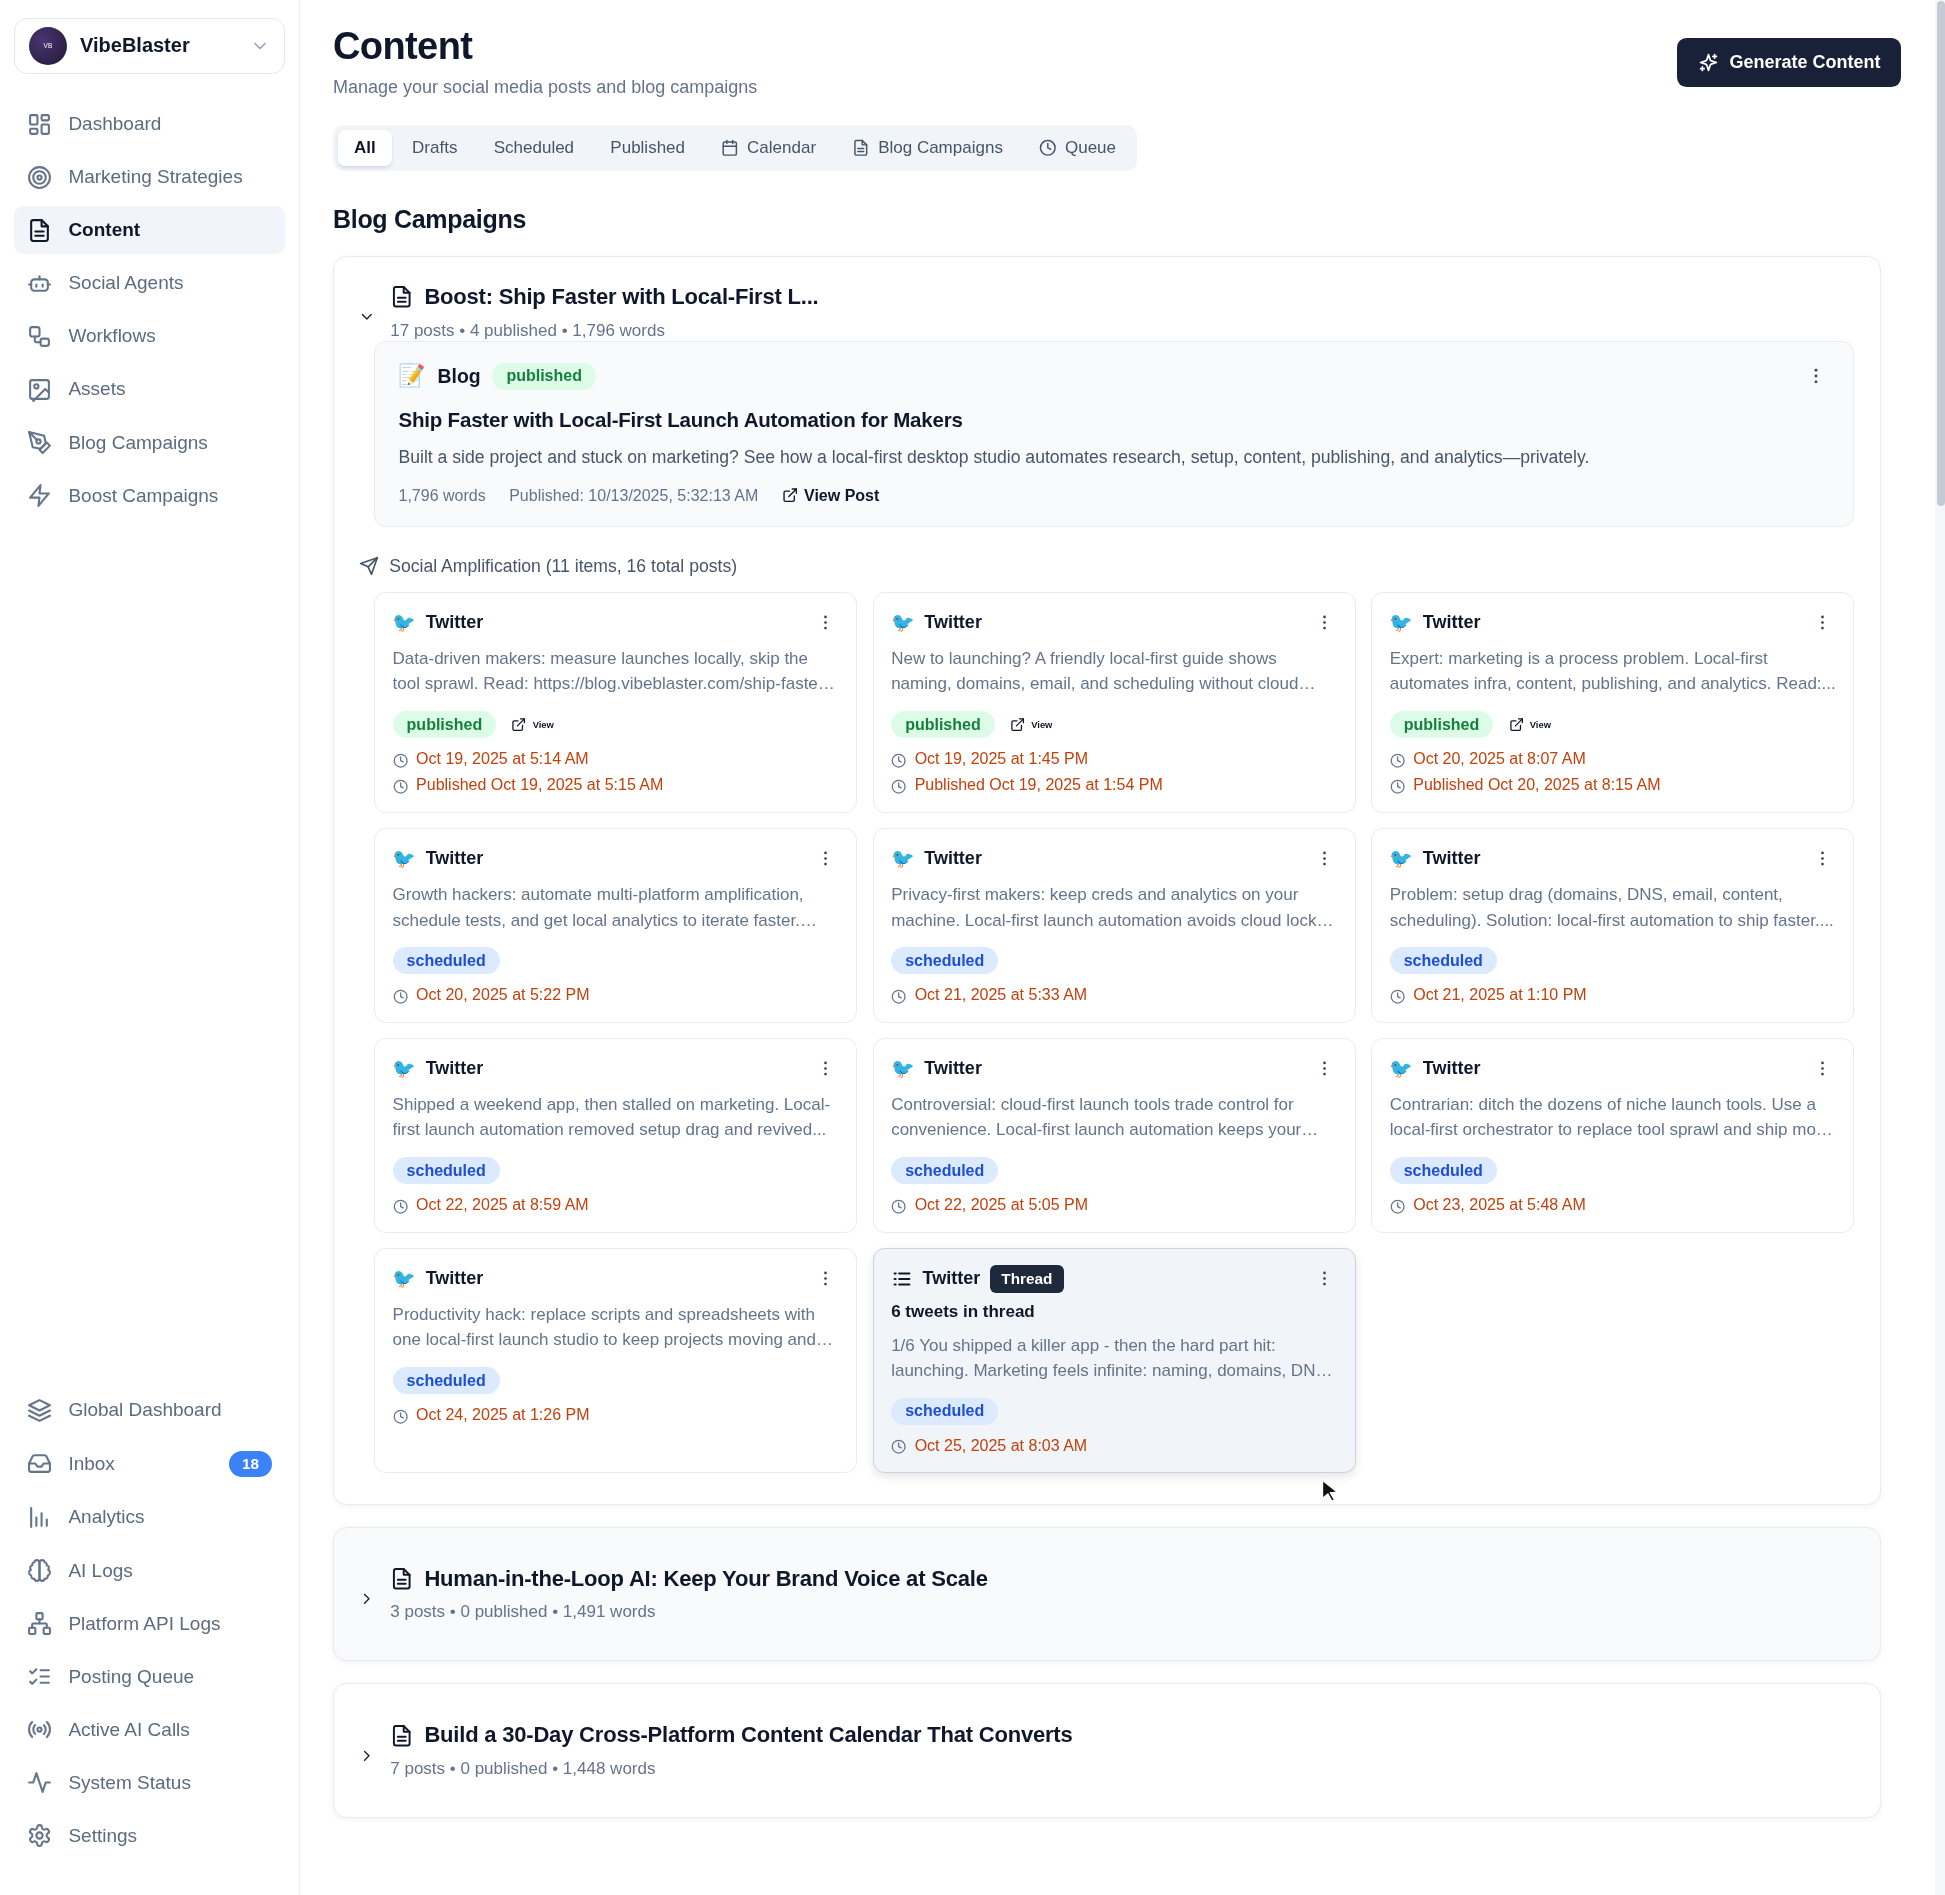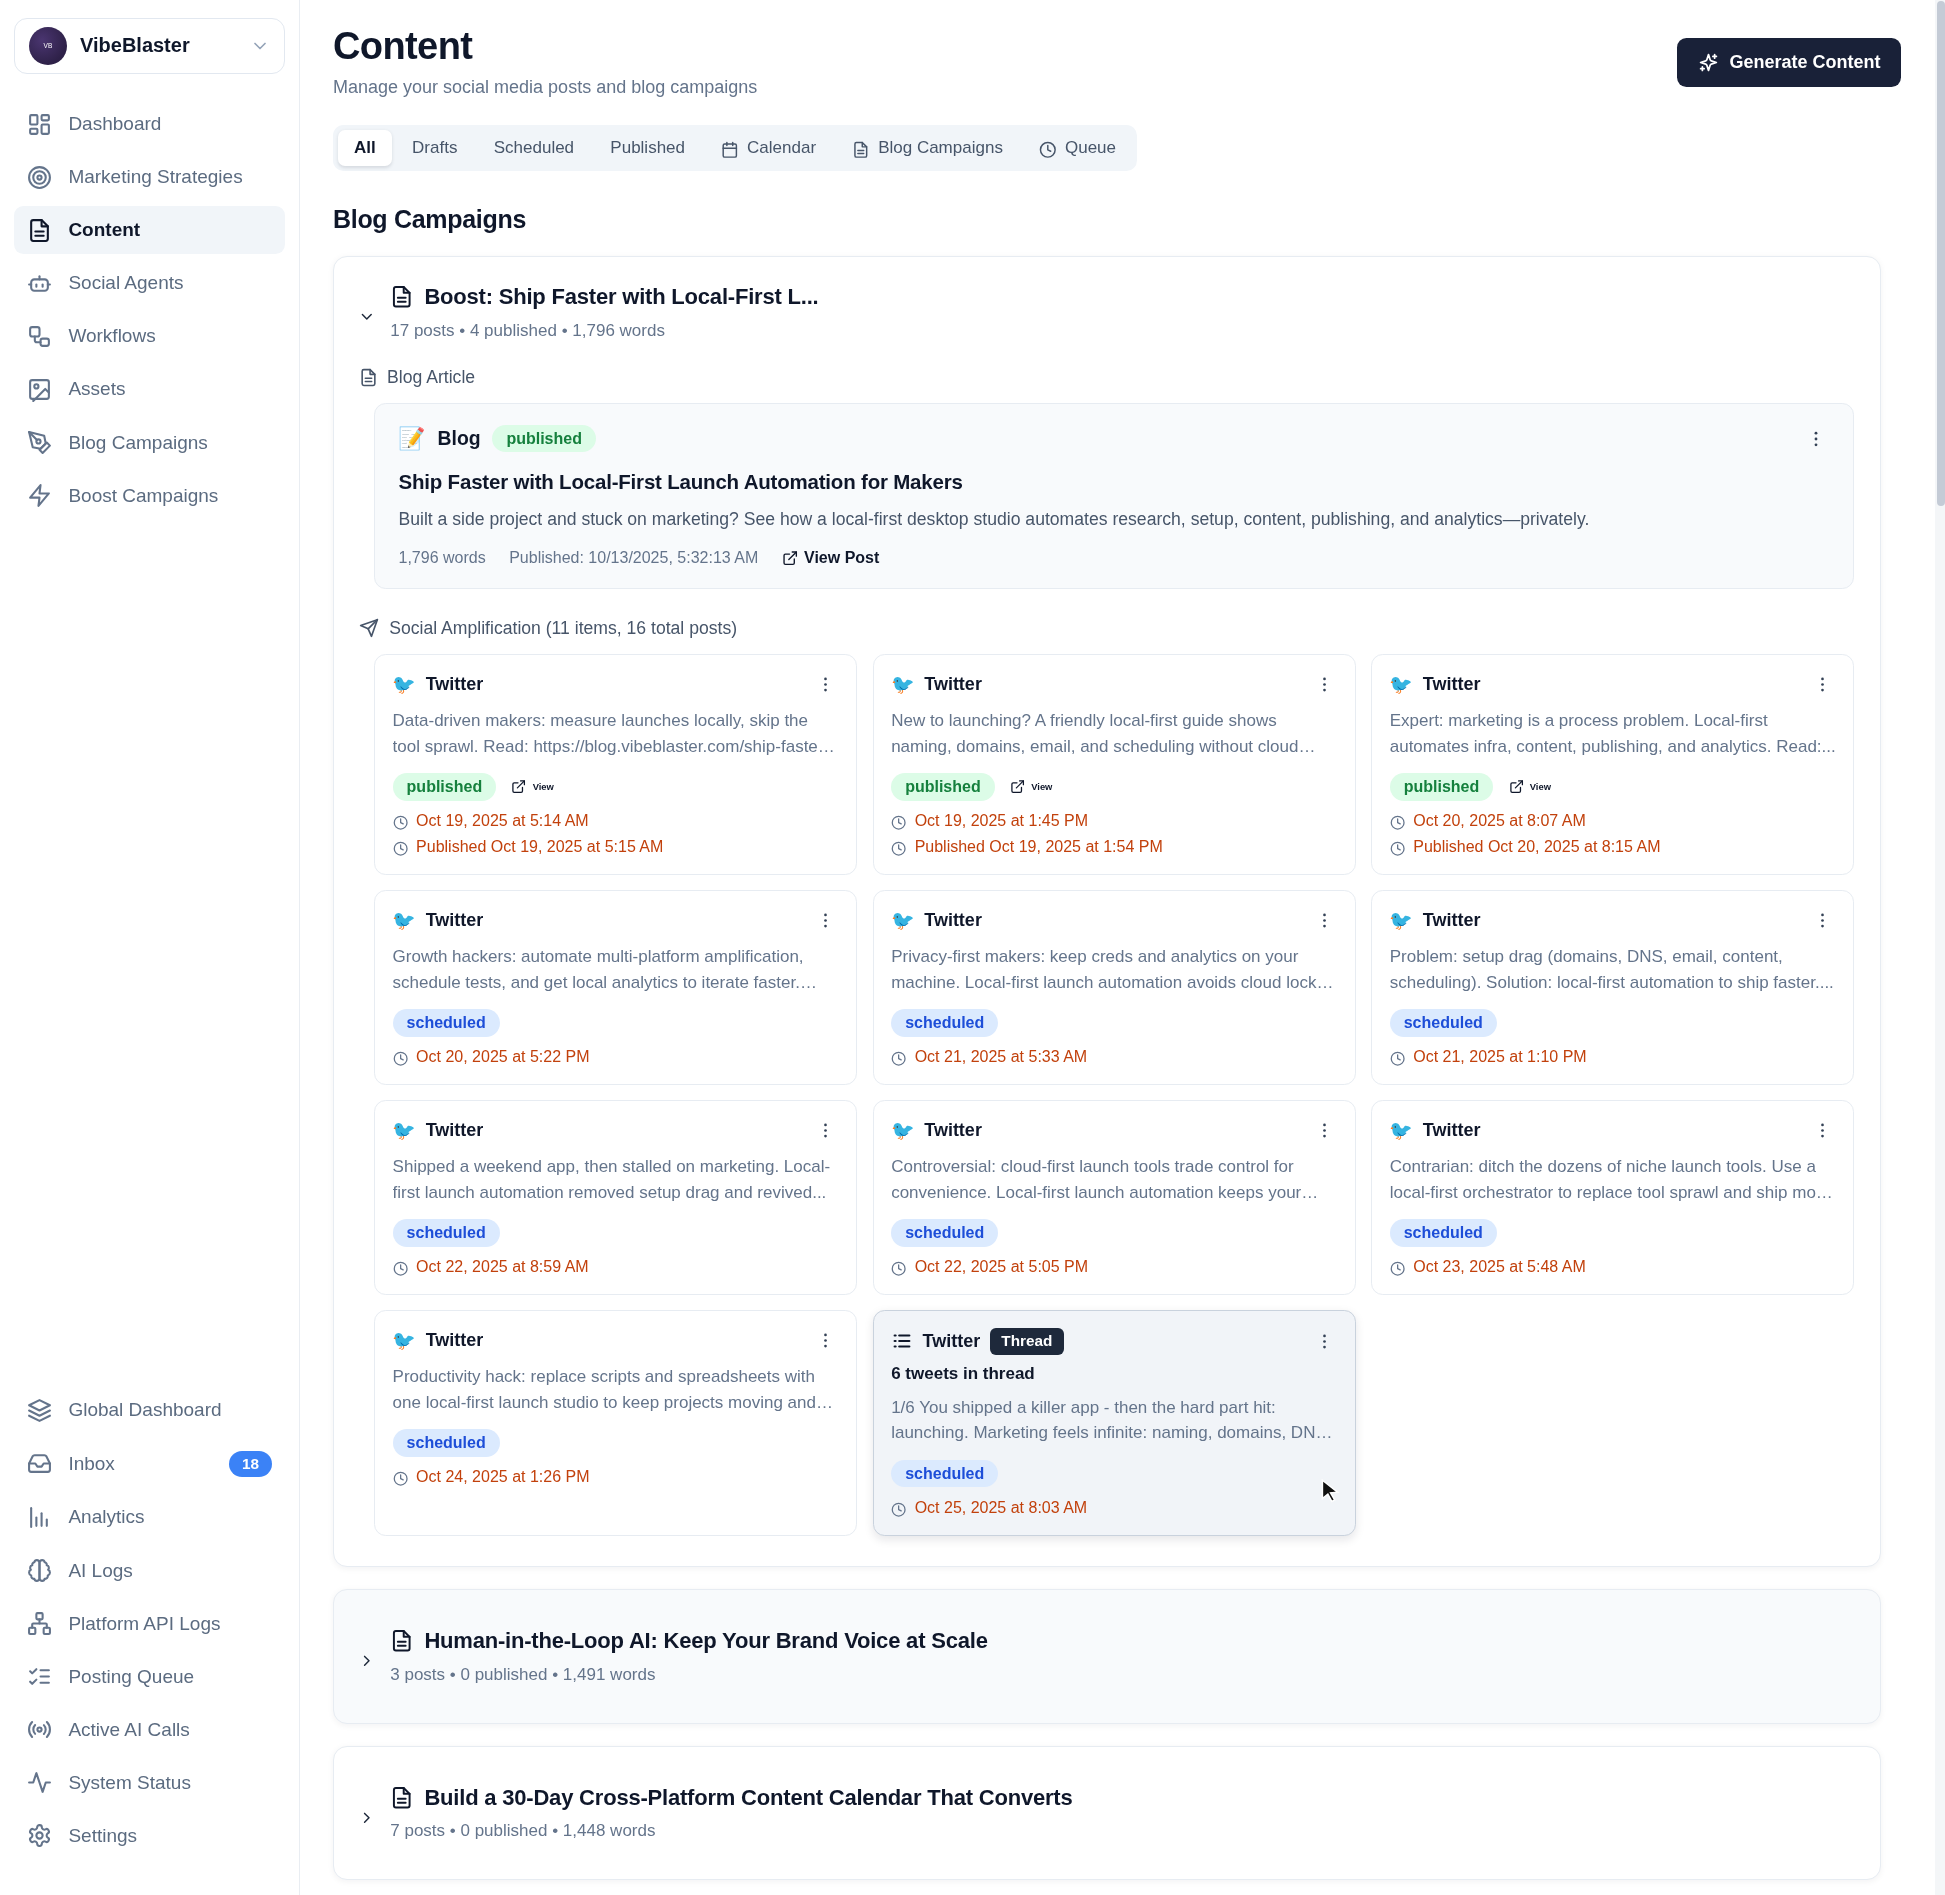--- a/index.html
+++ b/index.html
@@ -56,21 +56,21 @@
     display:flex; align-items:center; gap:10.6px;
     padding:14px 21px; font-size:18px; font-weight:600; cursor:pointer;
     font-family:Liberation Sans, sans-serif;
   }
 
   .tabs {
     margin-top:27px; display:inline-flex; align-items:center; gap:3.5px;
     background:#f1f5f9; border-radius:10.6px; padding:4.7px;
   }
   .tab {
-    display:flex; align-items:flex-end; gap:8.2px;
+    display:flex; align-items:center; gap:8.2px;
     padding:8.2px 16.4px; border-radius:7px; font-size:17px; color:#475569;
     cursor:pointer; white-space:nowrap;
   }
   .tab.active { background:#ffffff; color:#0f172a; font-weight:600; box-shadow:0 1.2px 3.5px rgba(15,23,42,.12); }
   .tab .t-ic { color:#475569; }
 
   .section-title { margin-top:34px; font-size:25px; font-weight:800; letter-spacing:-0.3px; }
 
   
   .camp-card {
@@ -420,31 +420,20 @@
                 <line x1="16" y1="13" x2="8" y2="13"></line>
                 <line x1="16" y1="17" x2="8" y2="17"></line>
               </svg>
             </span>
           <span class="camp-title">Boost: Ship Faster with Local-First L...</span>
         </div>
         <div class="camp-meta">17 posts • 4 published • 1,796 words</div>
       </div>
     </div>
 
-    <div class="blog-article-row">
-      <span>
-          <svg width="19" height="19" viewBox="0 0 24 24" fill="none" stroke="currentColor" stroke-width="2" stroke-linecap="round" stroke-linejoin="round">
-            <path d="M14 2H6a2 2 0 0 0-2 2v16a2 2 0 0 0 2 2h12a2 2 0 0 0 2-2V8z"></path>
-            <polyline points="14 2 14 8 20 8"></polyline>
-            <line x1="16" y1="13" x2="8" y2="13"></line>
-            <line x1="16" y1="17" x2="8" y2="17"></line>
-          </svg>
-        </span>
-      <span>Blog Article</span>
-    </div>
 
     <div class="blog-card">
       <div class="blog-head">
         <span class="blog-emoji">📝</span>
         <span class="blog-type">Blog</span>
         <span class="badge published">published</span>
         <span class="kebab">
             <svg width="20" height="20" viewBox="0 0 24 24" fill="currentColor">
               <circle cx="12" cy="5" r="1.7"></circle>
               <circle cx="12" cy="12" r="1.7"></circle>

